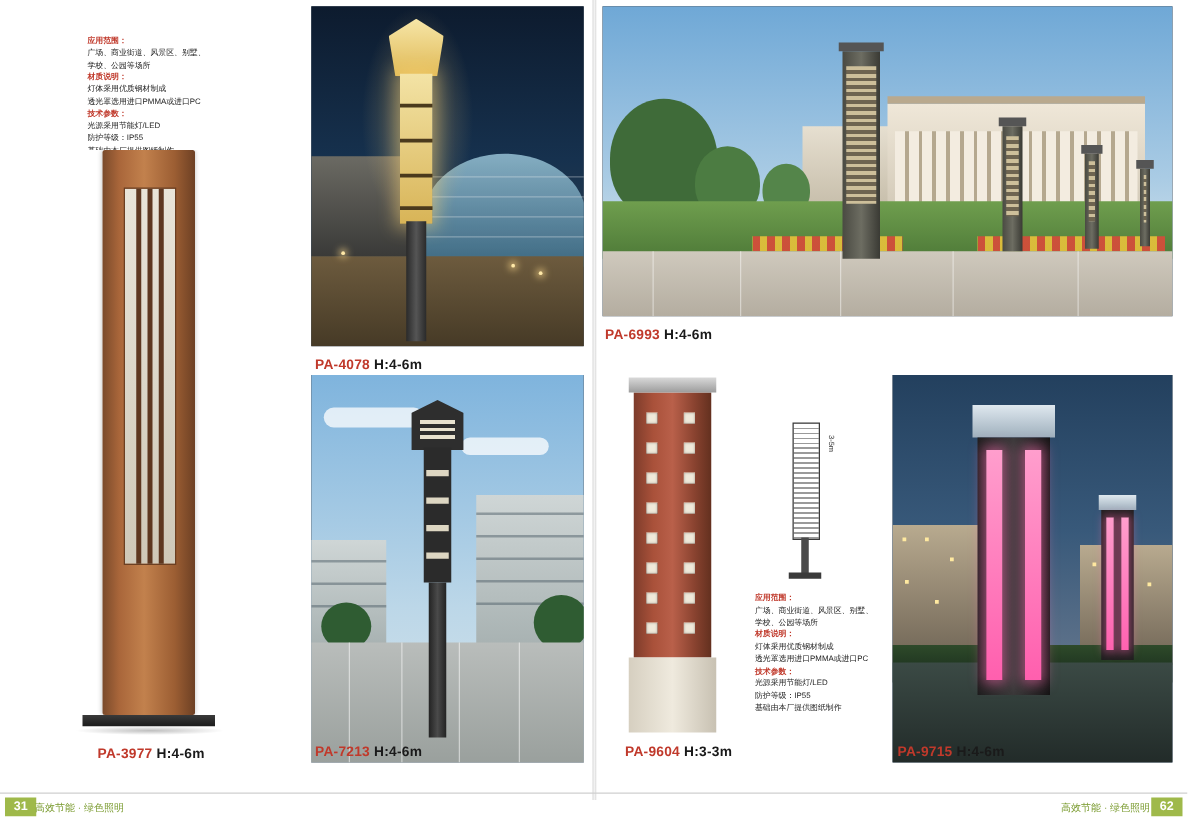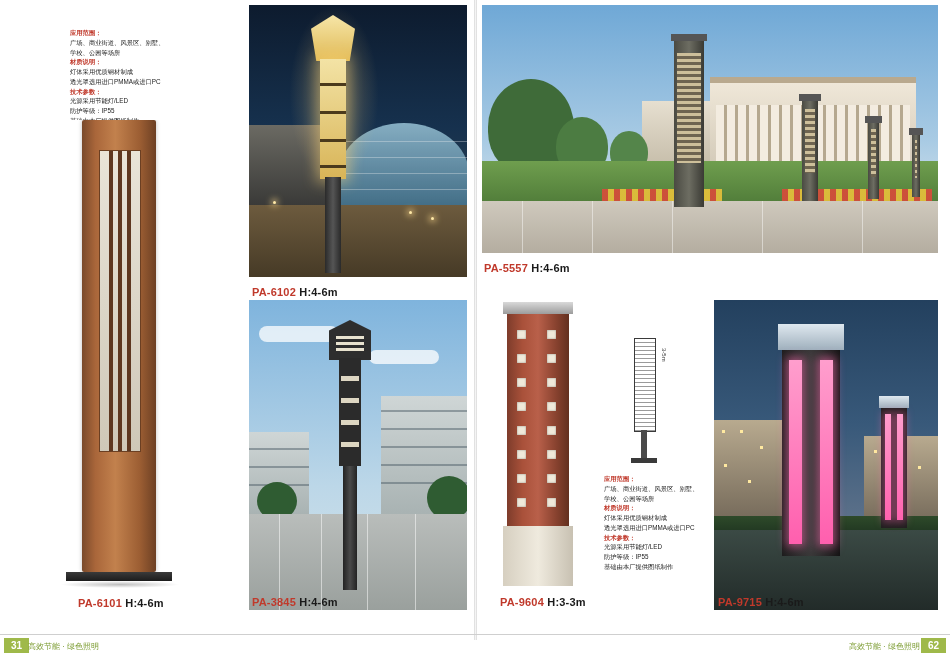--- a/index.html
+++ b/index.html
@@ -196,21 +196,21 @@
       <div class="win">
         <i style="left:9px"></i>
           <i style="left:18px"></i>
           <i style="left:27px"></i>
       </div>
     </div>
     <div class="base6101"></div>
     <div class="shadow6101"></div>
   </div>
   <div class="caption" style="left:78px;top:597px;">
-    <span>PA-6101</span>
+    <span>PA-3977</span>
     <span class="h">H:4-6m</span>
   </div>
 
   <div class="photo" id="p6102">
     <div class="sky6102"></div>
     <div class="bldgL"></div>
     <div class="dome6102">
       <b style="top:18px"></b>
         <b style="top:34px"></b>
         <b style="top:50px"></b>
@@ -226,21 +226,21 @@
           <i style="top:80px"></i>
           <i style="top:106px"></i>
       </div>
       <div class="pole"></div>
     </div>
     <div class="st6102" style="left:160px;top:206px;"></div>
     <div class="st6102" style="left:182px;top:212px;"></div>
     <div class="st6102" style="left:24px;top:196px;"></div>
   </div>
   <div class="caption" style="left:252px;top:286px;">
-    <span>PA-6102</span>
+    <span>PA-4078</span>
     <span class="h">H:4-6m</span>
   </div>
 
   <div class="photo" id="p6201">
     <div class="sky6201"></div>
     <div class="hill6201"></div>
     <div class="hill6201b"></div>
     <div class="bldg6201b"></div>
     <div class="bldg6201">
         <div class="cols"></div>
@@ -269,21 +269,21 @@
     <div class="lamp6201" style="left:386px;top:118px;width:11px;height:76px;">
       <div class="cap"></div>
         <div class="scr" style="top:6px;height:48px;"></div>
     </div>
     <div class="lamp6201" style="left:430px;top:130px;width:8px;height:62px;">
       <div class="cap"></div>
         <div class="scr" style="top:5px;height:38px;"></div>
     </div>
   </div>
   <div class="caption" style="left:484px;top:262px;">
-    <span>PA-5557</span>
+    <span>PA-6993</span>
     <span class="h">H:4-6m</span>
   </div>
 
   <div class="photo" id="p6103">
     <div class="sky6103"></div>
     <div class="cloud6103" style="left:10px;top:26px;width:80px;height:16px;"></div>
     <div class="cloud6103" style="left:120px;top:50px;width:70px;height:14px;"></div>
     <div class="bldg6103" style="left:132px;top:96px;width:86px;height:120px;">
       <i style="top:14px"></i>
         <i style="top:32px"></i>
@@ -311,21 +311,21 @@
       <div class="body">
         <i style="top:18px"></i>
           <i style="top:40px"></i>
           <i style="top:62px"></i>
           <i style="top:84px"></i>
       </div>
       <div class="pole"></div>
     </div>
   </div>
   <div class="caption" style="left:252px;top:596px;">
-    <span>PA-3845</span>
+    <span>PA-7213</span>
     <span class="h">H:4-6m</span>
   </div>
 
   <div class="photo" id="p6202">
     <div class="col6202">
       <div class="cap"></div>
       <div class="win" style="left:10px;top:16px"></div>
         <div class="win" style="left:40px;top:16px"></div>
       <div class="win" style="left:10px;top:40px"></div>
         <div class="win" style="left:40px;top:40px"></div>

